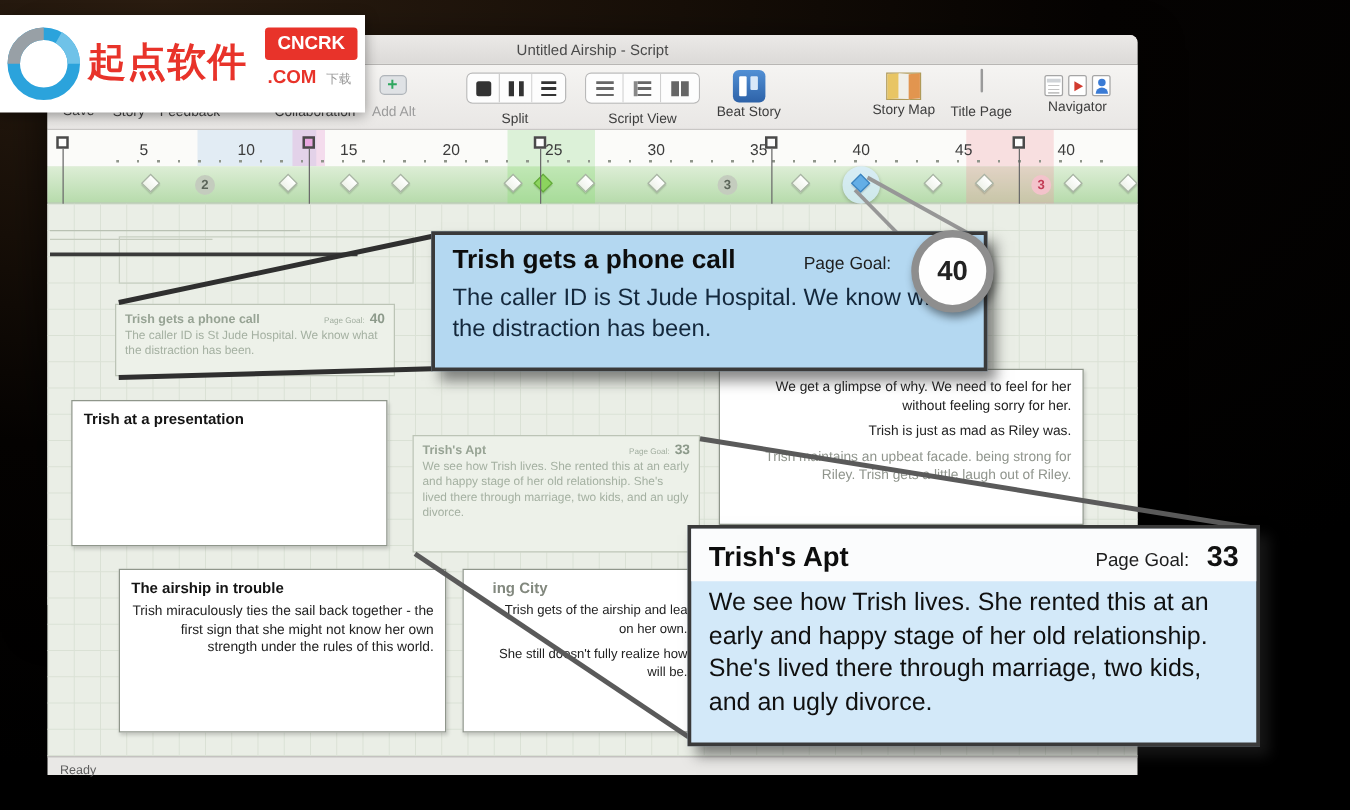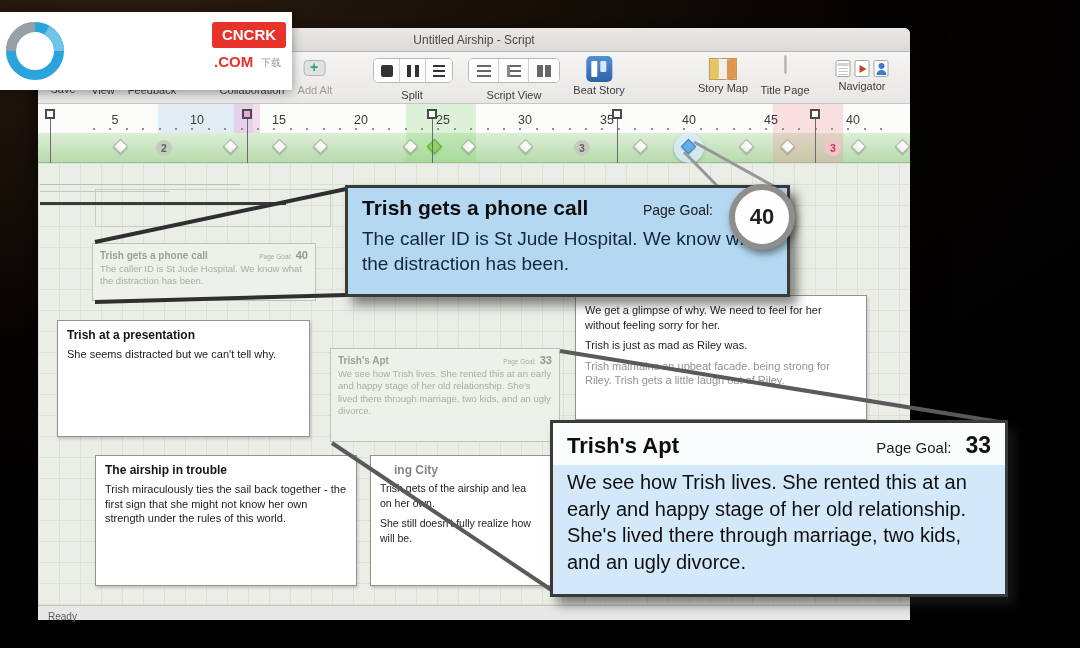--- a/index.html
+++ b/index.html
@@ -80,21 +80,21 @@
   .marker.pink{background:#e9a8e0;}
   .stem{position:absolute;top:91px;width:1px;height:44px;background:#6b6b6b;z-index:2;}
   
   .content{position:absolute;left:0;top:135px;width:100%;height:442px;background-color:#eaeee6;
     background-image:linear-gradient(#dae1d5 1px,transparent 1px),linear-gradient(90deg,#dae1d5 1px,transparent 1px);
     background-size:21px 21px;overflow:hidden;}
   .decor{position:absolute;}
   .card{position:absolute;background:#fff;border:1px solid #8f968b;box-shadow:1px 2px 3px rgba(0,0,0,.18);padding:7px 9px;}
   .card h4{font-size:12px;margin-bottom:5px;color:#141414;}
   .card h4.ghost{color:#82887e;margin-left:14px;}
-  .card p{font-size:11px;line-height:1.32;color:#222;margin-bottom:6px;}
+  .card p{font-size:11px;line-height:1.32;color:#222;margin-bottom:6px;text-align:right;}
   .card p.tight{margin-bottom:1px;}
   .card p.grey{color:#90958d;}
   .card.small-type p{font-size:10.5px;}
   .fcard{position:absolute;background:#edf1e9;border:1px solid #bcc4b6;padding:5px 7px;}
   .fcard .frow{display:flex;align-items:baseline;}
   .fcard h5{font-size:10px;color:#97a394;flex:1;}
   .fcard .pg{font-size:6.5px;color:#a2aea0;}
   .fcard .pgn{font-size:11px;font-weight:bold;color:#8d9a8b;margin-left:4px;}
   .fcard p{font-size:9.5px;line-height:1.3;color:#a4b0a1;margin-top:2px;}
   .statusbar{position:absolute;left:0;top:577px;width:100%;height:15px;background:#e9e8e6;border-top:1px solid #c6c4c2;}
@@ -138,21 +138,21 @@
       <div class="title">Untitled Airship - Script</div>
     </div>
 
     <div class="toolbar">
       <div class="tbi" style="left:25px">
         <span class="icon i-save"></span>
         <span class="lbl">Save</span>
       </div>
       <div class="tbi" style="left:65px">
         <span class="icon i-print"></span>
-        <span class="lbl">View</span>
+        <span class="lbl">Story</span>
       </div>
       <div class="tbi" style="left:114px">
         <span class="icon i-feedback"></span>
         <span class="lbl">Feedback</span>
       </div>
       <div class="tbi" style="left:214px">
         <span class="icon i-collab"></span>
         <span class="lbl">Collaboration</span>
       </div>
       <div class="tbi dim" style="left:277px">
@@ -274,21 +274,20 @@
         <div class="frow">
           <h5>Trish gets a phone call</h5>
           <span class="pg">Page Goal:</span>
           <span class="pgn">40</span>
         </div>
         <p>The caller ID is St Jude Hospital. We know what the distraction has been.</p>
       </div>
 
       <div class="card" style="left:19px;top:157px;width:253px;height:117px">
         <h4>Trish at a presentation</h4>
-        <p>She seems distracted but we can't tell why.</p>
       </div>
 
       <div class="card" style="left:537px;top:132px;width:292px;height:125px">
         <p>We get a glimpse of why. We need to feel for her without feeling sorry for her.</p>
         <p>Trish is just as mad as Riley was.</p>
         <p class="grey">Trish maintains an upbeat facade. being strong for Riley. Trish gets a little laugh out of Riley.</p>
       </div>
 
       <div class="fcard" style="left:292px;top:185px;width:230px;height:94px">
         <div class="frow">
@@ -344,18 +343,19 @@
     </div>
     <div class="bd">We see how Trish lives. She rented this at an early and happy stage of her old relationship. She's lived there through marriage, two kids, and an ugly divorce.</div>
   </div>
 
   <div class="watermark">
     <svg width="64" height="64" style="position:absolute;left:3px;top:7px">
       <circle cx="32" cy="32" r="24" fill="none" stroke="#2ba3dc" stroke-width="10"></circle>
       <path d="M32 8 A24 24 0 0 0 8 32" stroke="#98a0a6" stroke-width="10" fill="none"></path>
       <path d="M56 32 A24 24 0 0 0 44 11" stroke="#6fc2e8" stroke-width="10" fill="none"></path>
     </svg>
+    <span class="wm-brand">起点软件</span>
     <span class="wm-box">CNCRK</span>
     <span class="wm-com">.COM</span>
     <span class="wm-dl">下载</span>
   </div>
 
 </div>
 
 </body></html>

